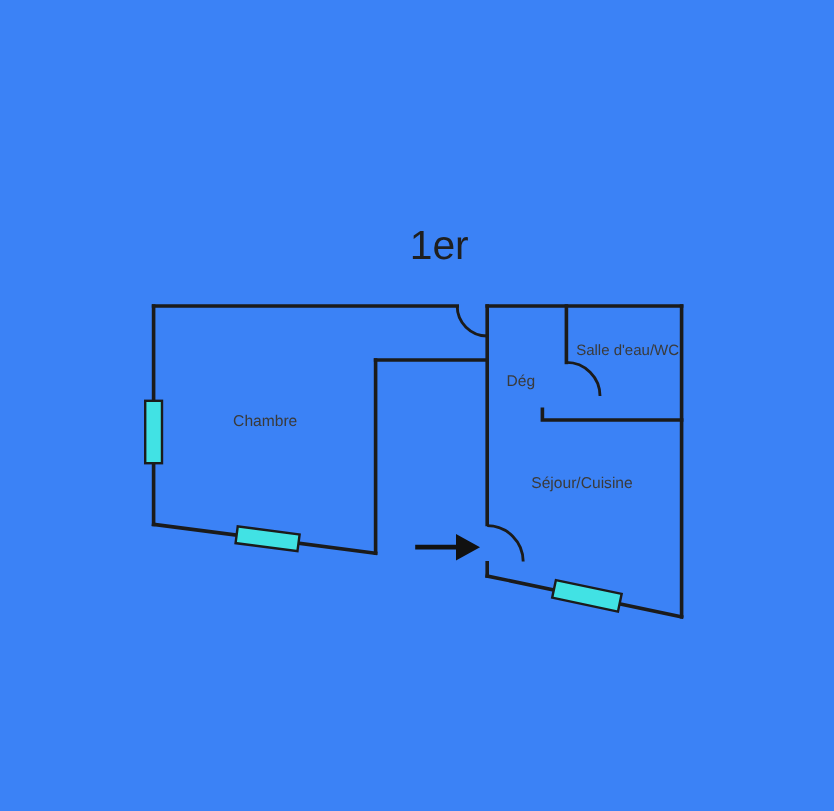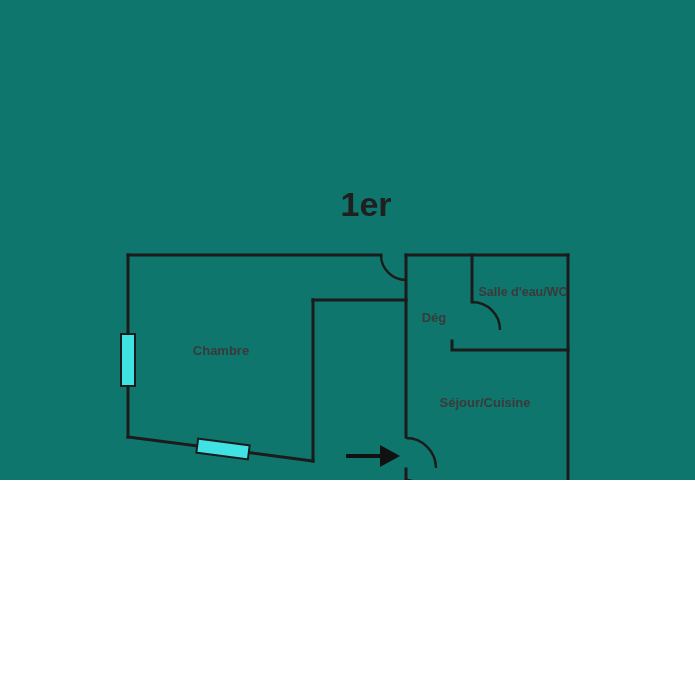--- a/index.html
+++ b/index.html
@@ -1,22 +1,21 @@
 <!DOCTYPE html>
 <html><head>
 <meta charset="utf-8">
 <style>
   html,body{margin:0;padding:0;}
   body{font-family:"Liberation Sans","DejaVu Sans",sans-serif;}
   .canvas{
     position:relative;
-    width:695px;height:480px;
-    background:#0f766e;
+    width:695px;height:676px;
+    background:#3b82f6;
     overflow:hidden;
-    font-weight:bold;
   }
   svg{display:block;}
   .wall{stroke:#1b1b1b;stroke-width:3;fill:none;stroke-linecap:square;}
   .door{stroke:#1b1b1b;stroke-width:2.4;fill:none;}
   .window{stroke:#1b1b1b;stroke-width:2;}
   .room-label{
     font-family:"Liberation Sans","DejaVu Sans",sans-serif;
     font-size:13px;fill:#3a3a3a;
   }
   .label-small{font-size:12.5px;}

